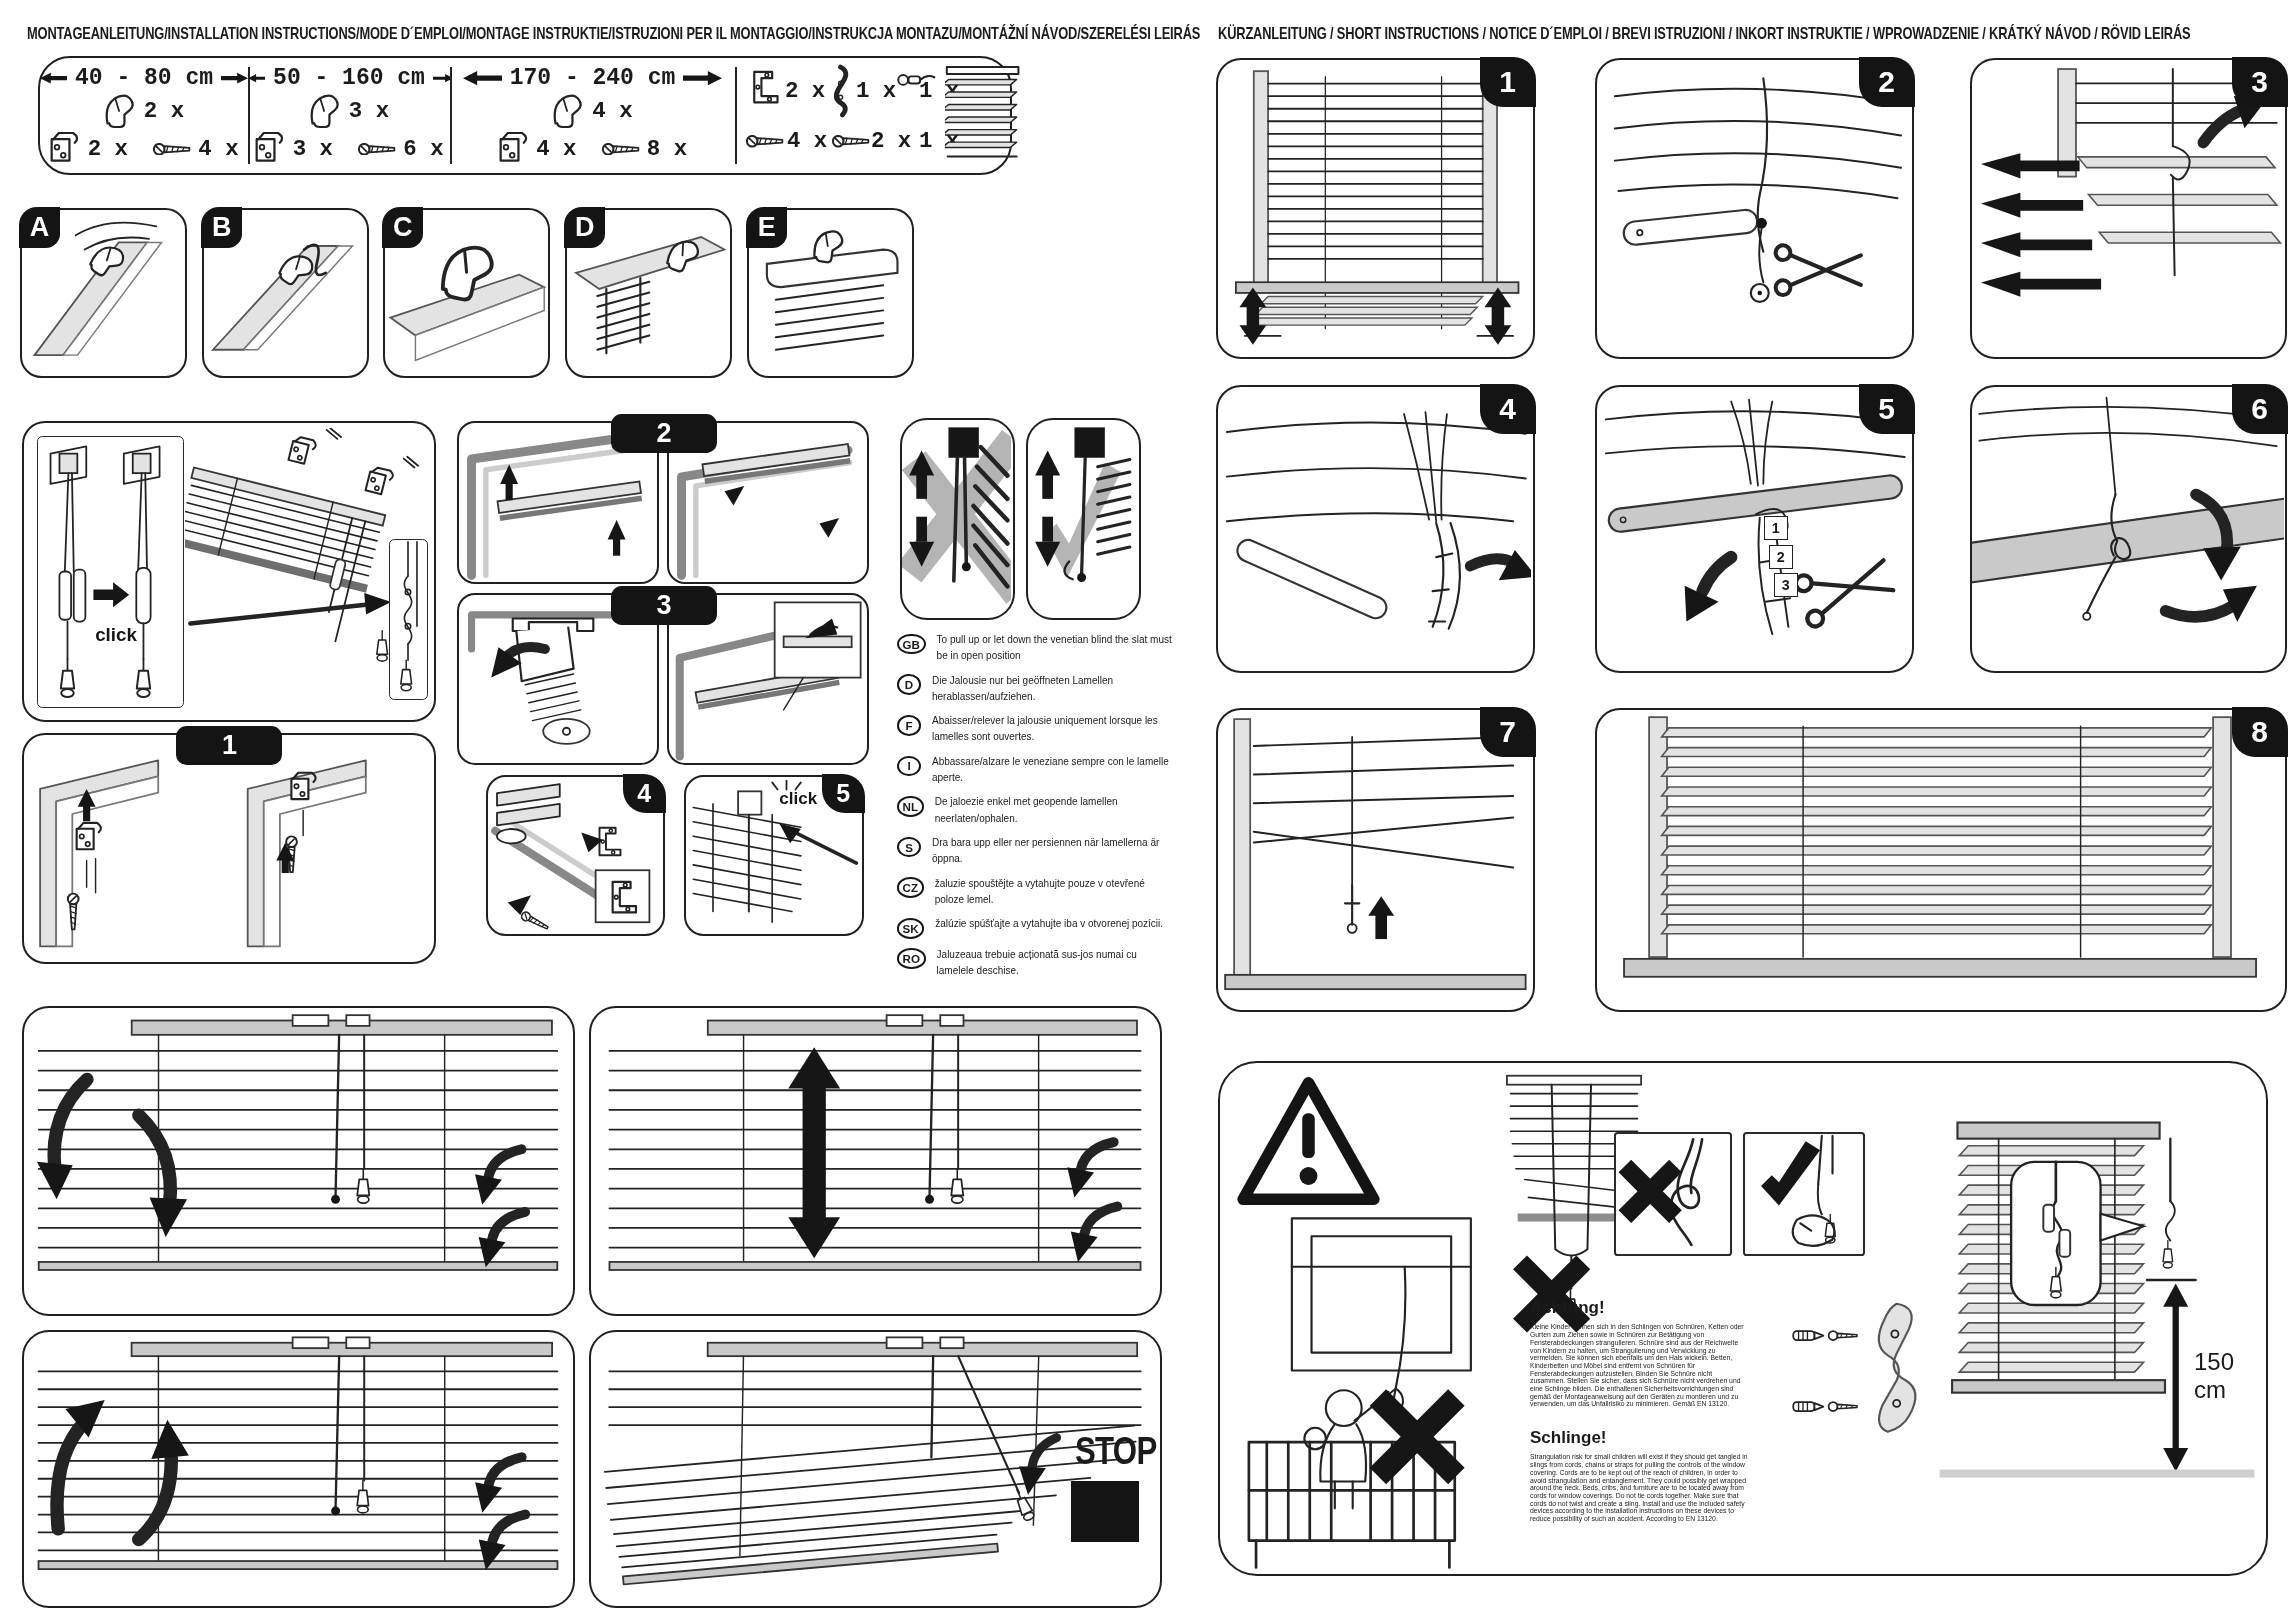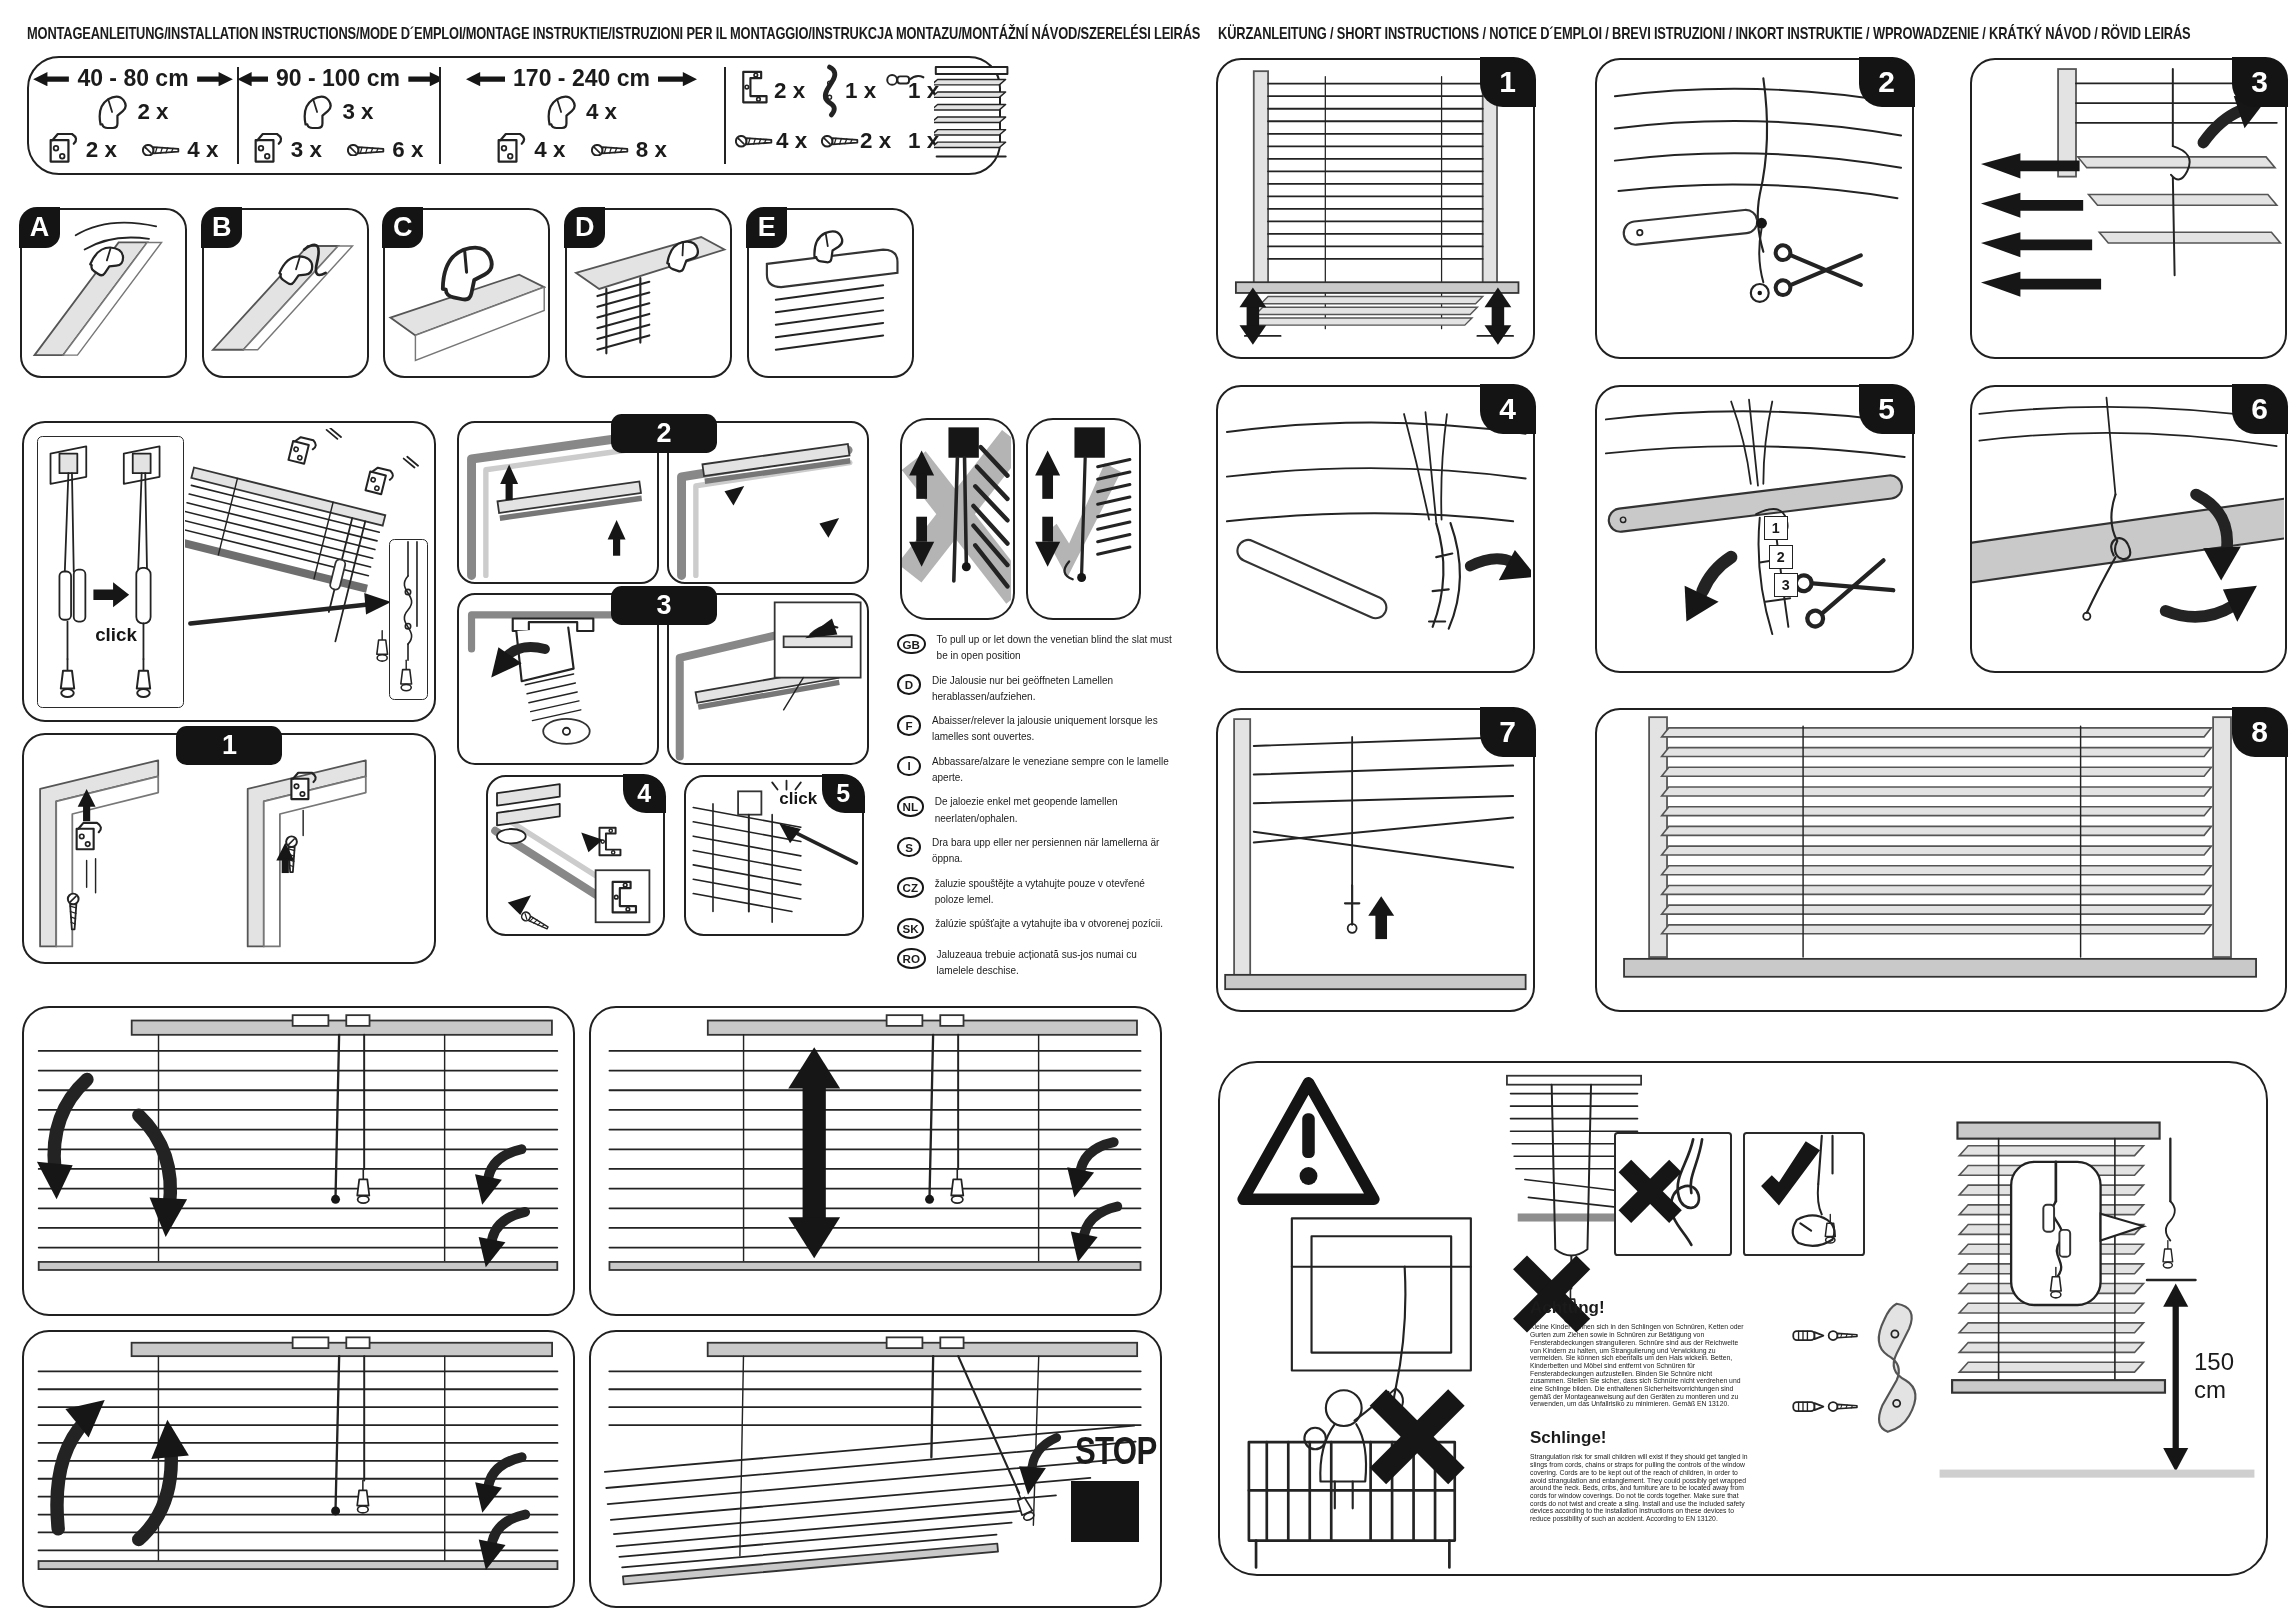--- a/index.html
+++ b/index.html
@@ -103,21 +103,21 @@
         <path class="s" stroke="#161616" stroke-width="14" fill="none" d="M52 10 Q10 38 14 96"></path>
         <polygon class="fd" points="14,128 -4,88 34,90"></polygon>
       </g>
   </defs>
 </svg>
 
 <div id="canvas">
 
   <div class="hdr" style="left:27px;top:25px;"><span>MONTAGEANLEITUNG</span><span class="rest">/INSTALLATION INSTRUCTIONS/MODE D´EMPLOI/MONTAGE INSTRUKTIE/ISTRUZIONI PER IL MONTAGGIO/INSTRUKCJA MONTAZU/MONTÁŽNÍ NÁVOD/SZERELÉSI LEIRÁS</span></div>
 
-  <div class="panel" style="left:27px;top:56px;width:974px;height:119px;border-radius:32px;">
+  <div class="panel" style="left:38px;top:56px;width:974px;height:119px;border-radius:32px;font-family:Liberation Mono, monospace;">
     <div class="pb-divider" style="left:208px;"></div>
     <div class="pb-divider" style="left:410px;"></div>
     <div class="pb-divider" style="left:695px;"></div>
 
     <div class="abs" style="left:0;top:0;width:208px;height:100%;">
       <div class="row" style="margin-top:7.2px;">
         <svg width="36" height="14.3" viewBox="0 0 40 16">
             <polygon class="fd" points="0,8 16,0 16,5 40,5 40,11 16,11 16,16"></polygon>
           </svg>
         <span class="range">40 - 80 cm</span>
@@ -142,21 +142,21 @@
           </svg>
         <span class="count">4 x</span>
       </div>
     </div>
 
     <div class="abs" style="left:208px;top:0;width:202px;height:100%;">
       <div class="row" style="margin-top:7.2px;">
         <svg width="36" height="14.3" viewBox="0 0 33.8906 16">
             <polygon class="fd" points="0,8 16,0 16,5 40,5 40,11 16,11 16,16"></polygon>
           </svg>
-        <span class="range">90 - 100 cm</span>
+        <span class="range">50 - 160 cm</span>
         <svg width="36" height="14.3" viewBox="0 0 33.8906 16">
             <polygon class="fd" points="40,8 24,0 24,5 0,5 0,11 24,11 24,16"></polygon>
           </svg>
       </div>
       <div class="row" style="margin-top:1.8px;">
         <svg width="32" height="36" viewBox="0 0 36 40">
             <use href="#sym-clip"></use>
           </svg>
         <span class="count">3 x</span>
       </div>

